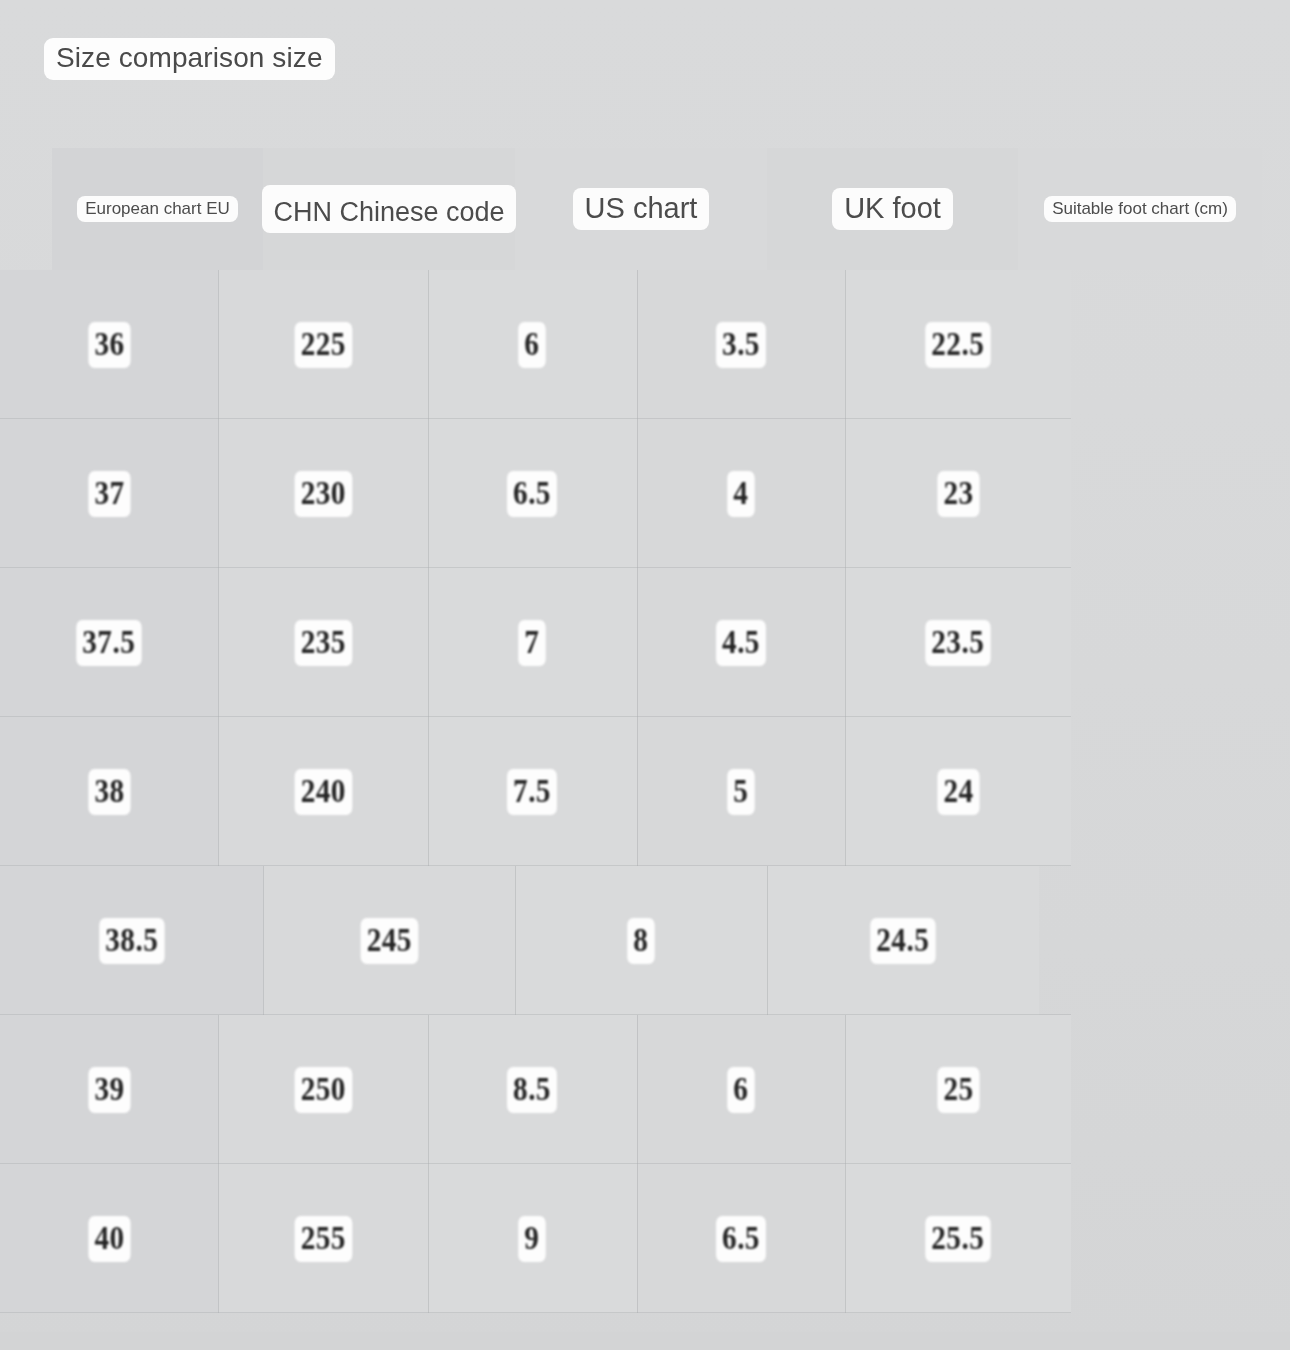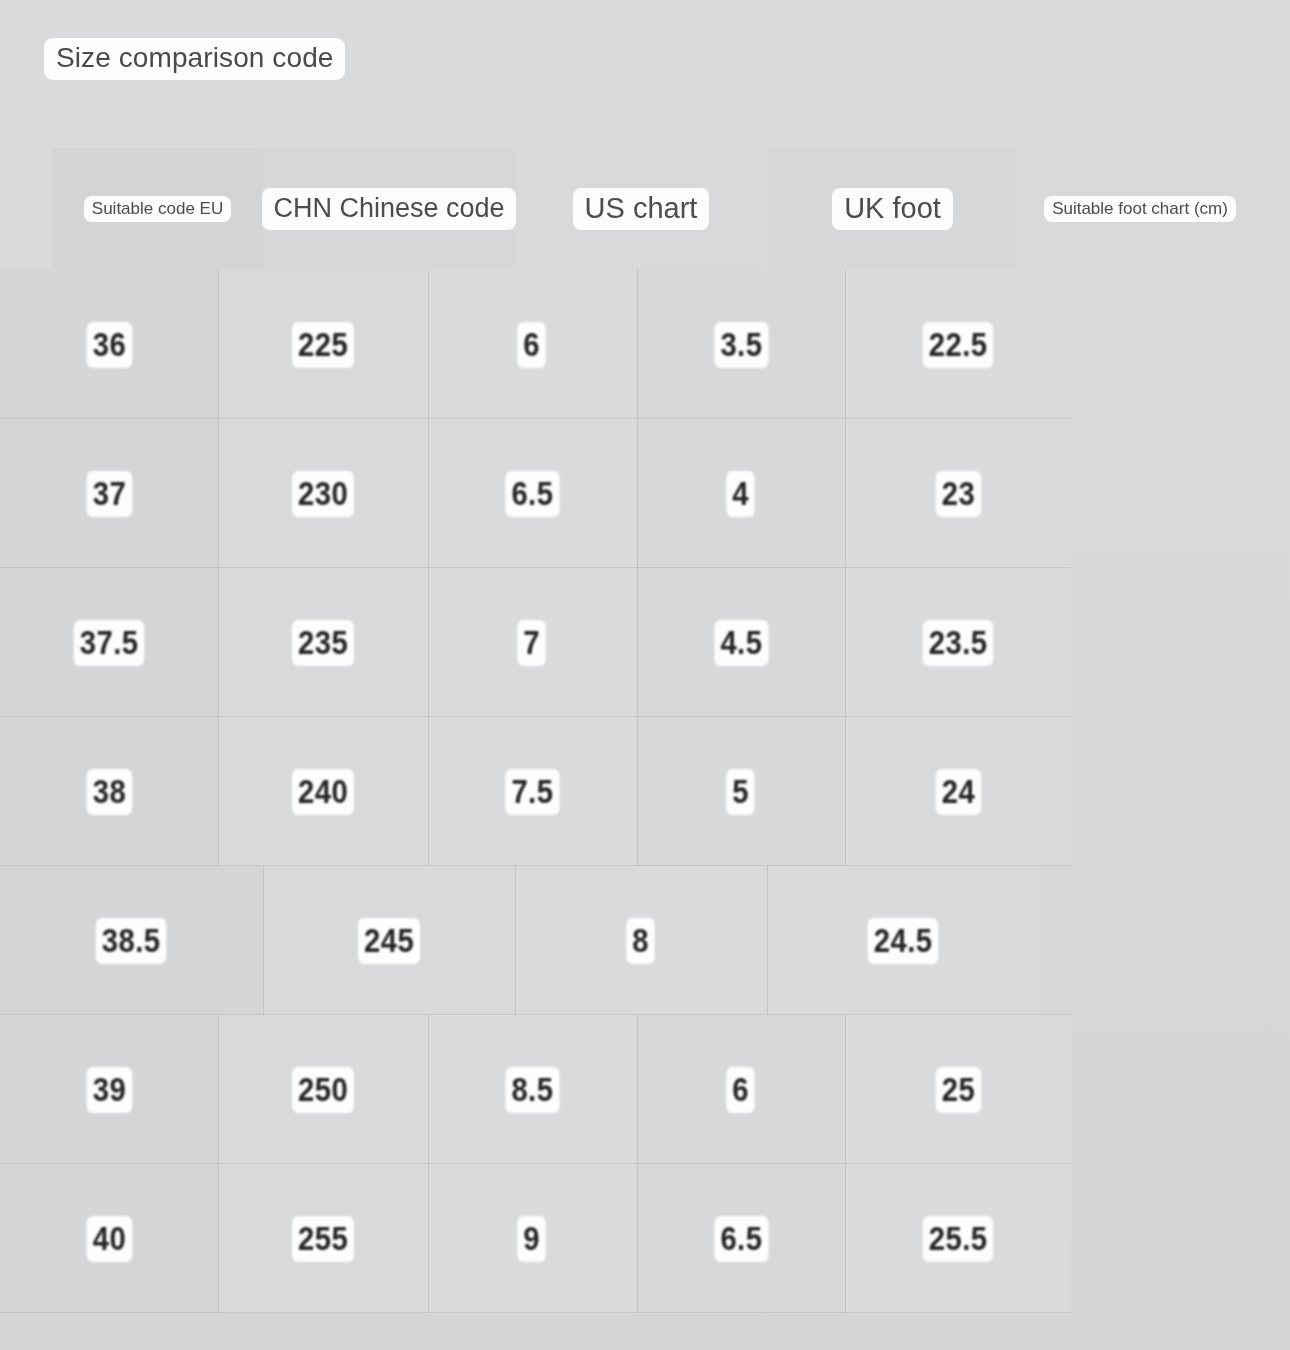--- a/index.html
+++ b/index.html
@@ -75,36 +75,37 @@
 
   .hlabel {
     background: #fcfcfc;
     border-radius: 8px;
     color: #4c4c4c;
     white-space: nowrap;
     filter: blur(0.5px);
     line-height: 1.12;
   }
   .hlabel.sm { font-size: 17px; padding: 3px 8px 4px 8px; }
-  .hlabel.md { font-size: 27px; padding: 5px 11px 6px 11px; }
+  .hlabel.md { font-size: 27px; padding: 12px 11px 6px 11px; }
   .hlabel.lg { font-size: 29px; padding: 4px 12px 6px 12px; }
 
   
   #body-rows {
     position: absolute;
     left: 0;
     top: 122px;
     width: 1290px;
   }
   .brow {
     position: relative;
     display: flex;
     width: 1071px;
     height: 149px;
     box-sizing: border-box;
+    font-family: Liberation Serif, serif;
   }
   .brow::after {
     content: "";
     position: absolute;
     left: 0; right: 0; bottom: 0;
     height: 1px;
     background: rgba(170,172,175,0.40);
   }
   .bcell {
     position: relative;
@@ -155,28 +156,28 @@
     height: 18px;
     background: #d3d4d5;
   }
 </style>
 </head>
 <body>
 
 <div id="page">
 
   <div id="title-wrap">
-    <span id="title-pill">Size comparison code</span>
+    <span id="title-pill">Size comparison size</span>
   </div>
 
   <div id="table">
 
     <div id="header-row">
       <div class="hcell c0">
-        <span class="hlabel sm">Suitable code EU</span>
+        <span class="hlabel sm">European chart EU</span>
       </div>
       <div class="hcell c1">
         <span class="hlabel md">CHN Chinese code</span>
       </div>
       <div class="hcell c2">
         <span class="hlabel lg">US chart</span>
       </div>
       <div class="hcell c3">
         <span class="hlabel lg">UK foot</span>
       </div>

